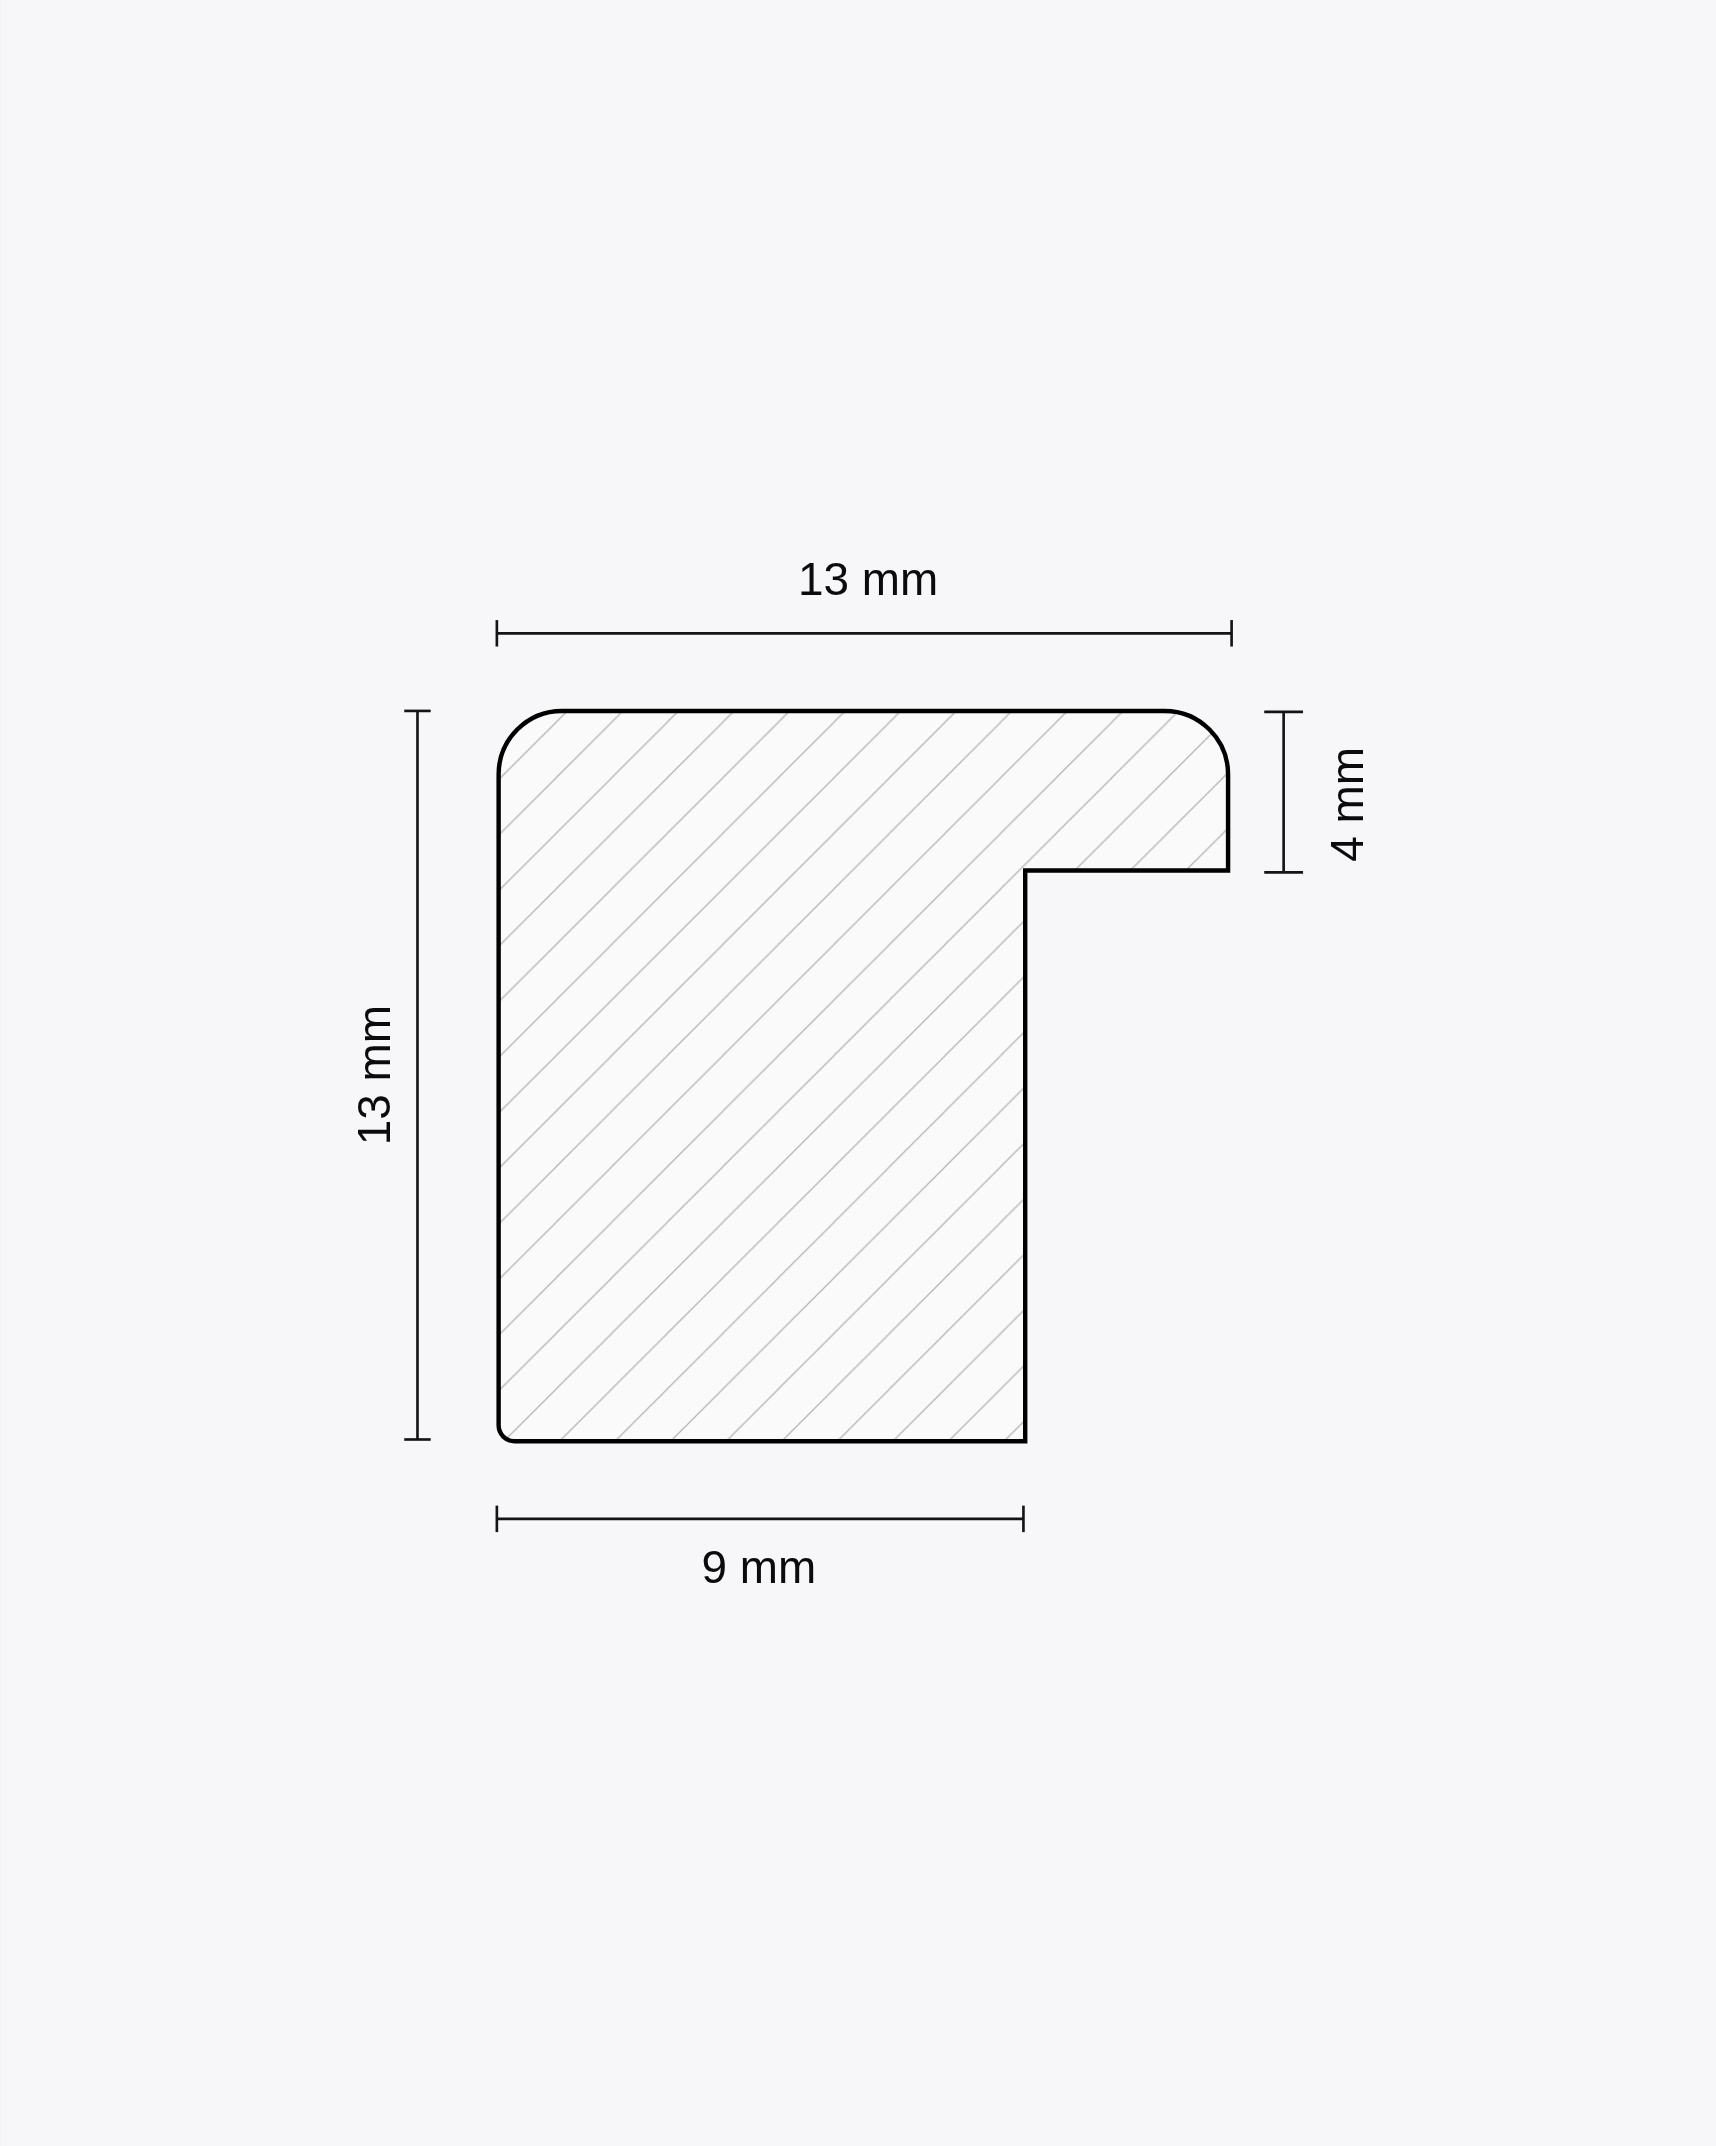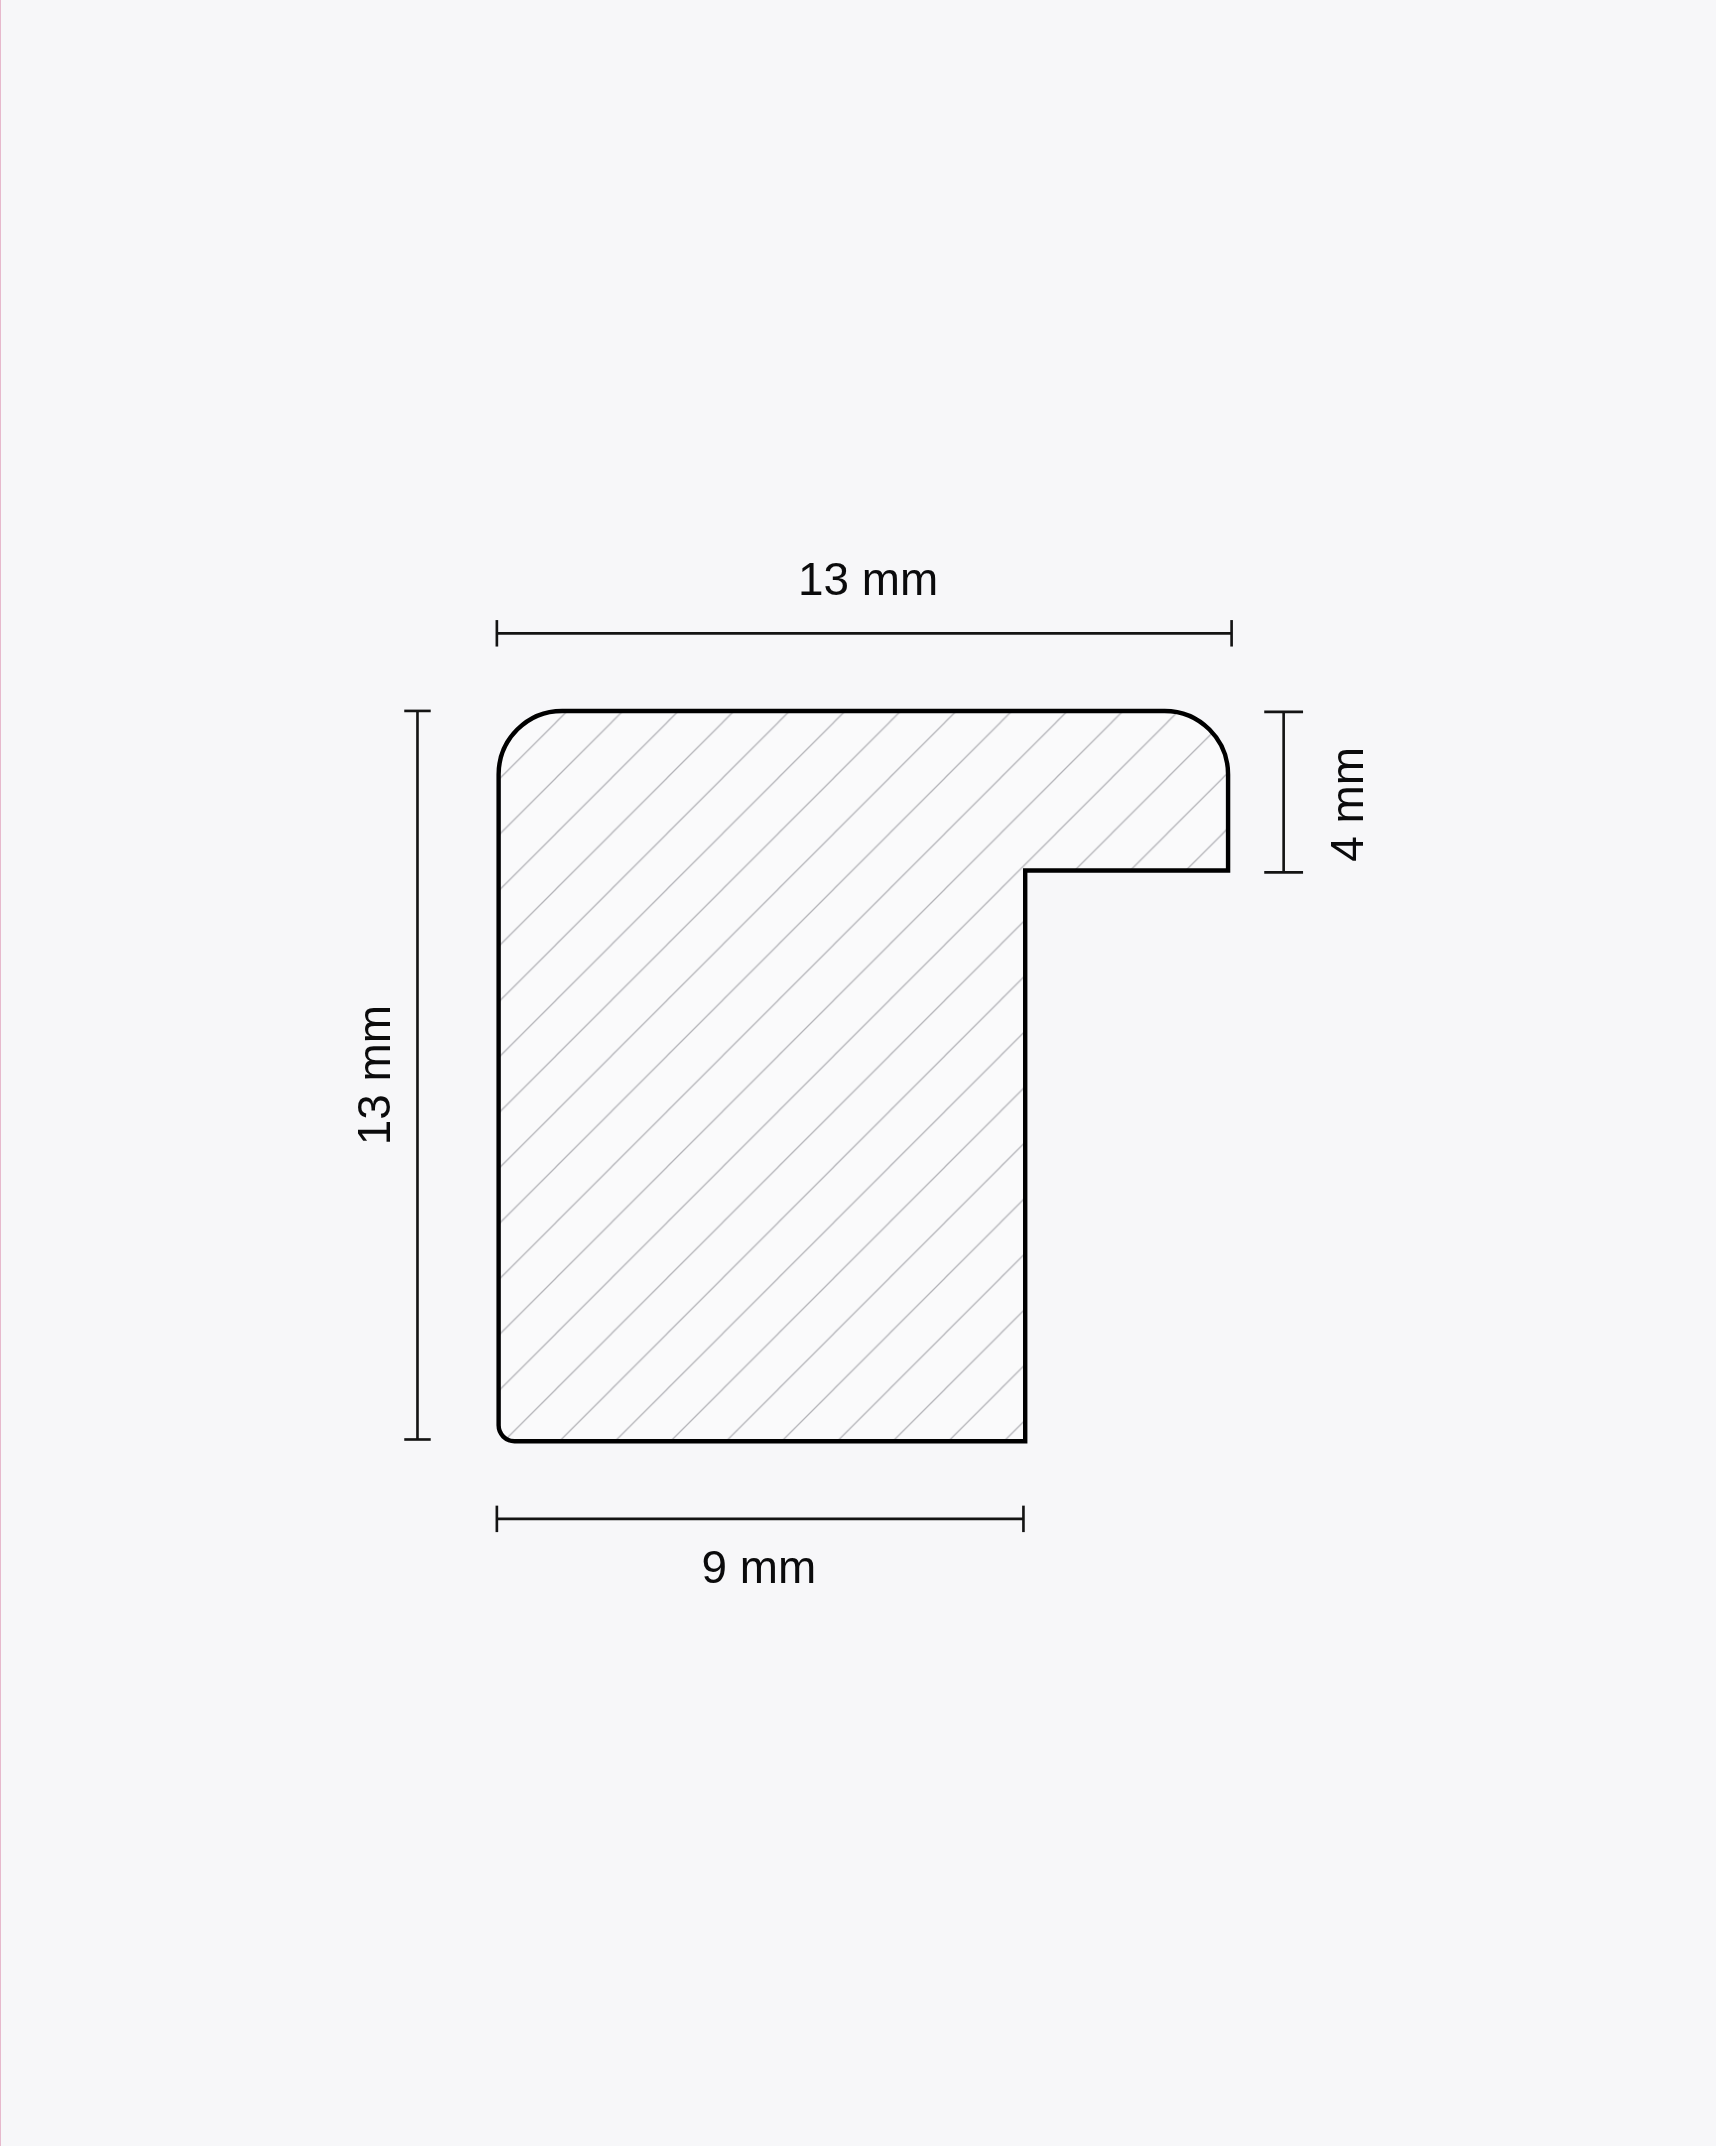--- a/index.html
+++ b/index.html
@@ -4,21 +4,21 @@
 <style>
   html, body {
     margin: 0;
     padding: 0;
     background: #f7f7f9;
   }
   .canvas {
     position: relative;
     width: 1717px;
     height: 2146px;
-    background: #be185d;
+    background: #e5e5e5;
     overflow: hidden;
     font-family: "Liberation Sans", sans-serif;
   }
   svg { display: block; }
   .dim-label {
     font-family: "Liberation Sans", sans-serif;
     font-size: 52px;
     fill: #0b0b0c;
   }
 </style>

